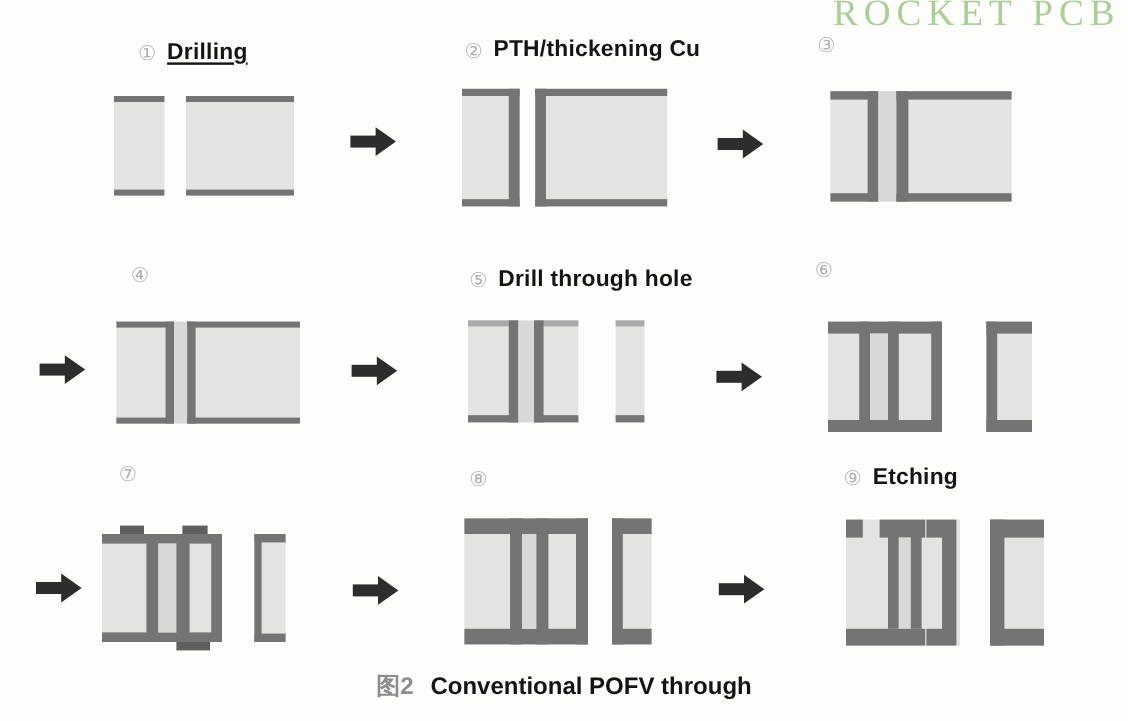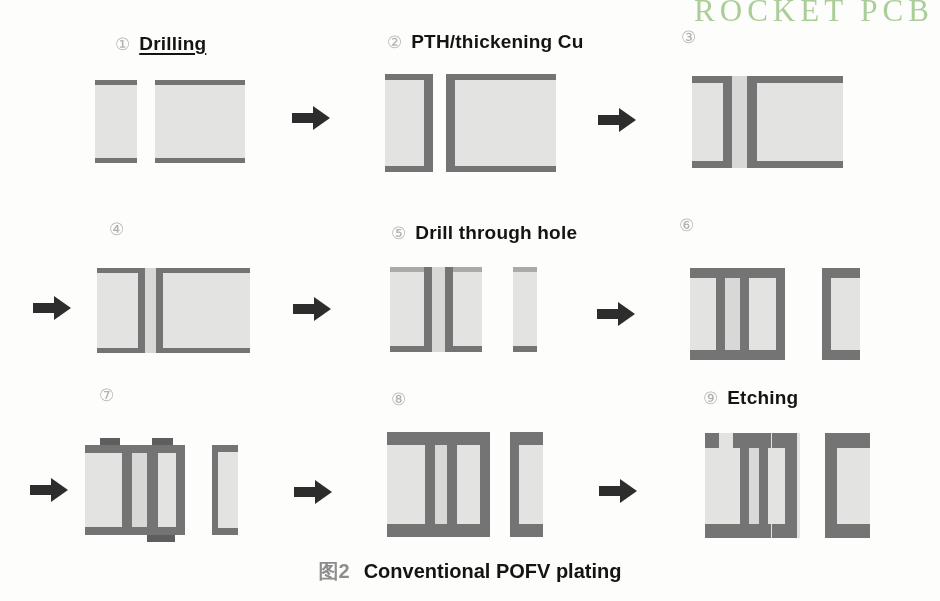--- a/index.html
+++ b/index.html
@@ -239,16 +239,16 @@
       <div class="cu" style="right:15px;bottom:0;width:13px;height:14px"></div>
     </div>
     <div class="piece" style="left:825px;top:433px;width:45px;height:105px">
       <div class="cu" style="left:0;top:0;width:12px;height:105px"></div>
       <div class="cu" style="left:0;right:0;top:0;height:15px"></div>
       <div class="cu" style="left:0;right:0;bottom:0;height:14px"></div>
     </div>
   </div>
 
   <div class="caption">
-    <span class="fig">图2</span><span>Conventional POFV plating</span>
+    <span class="fig">图2</span><span>Conventional POFV through</span>
   </div>
 
 </div>
 
 </body></html>

